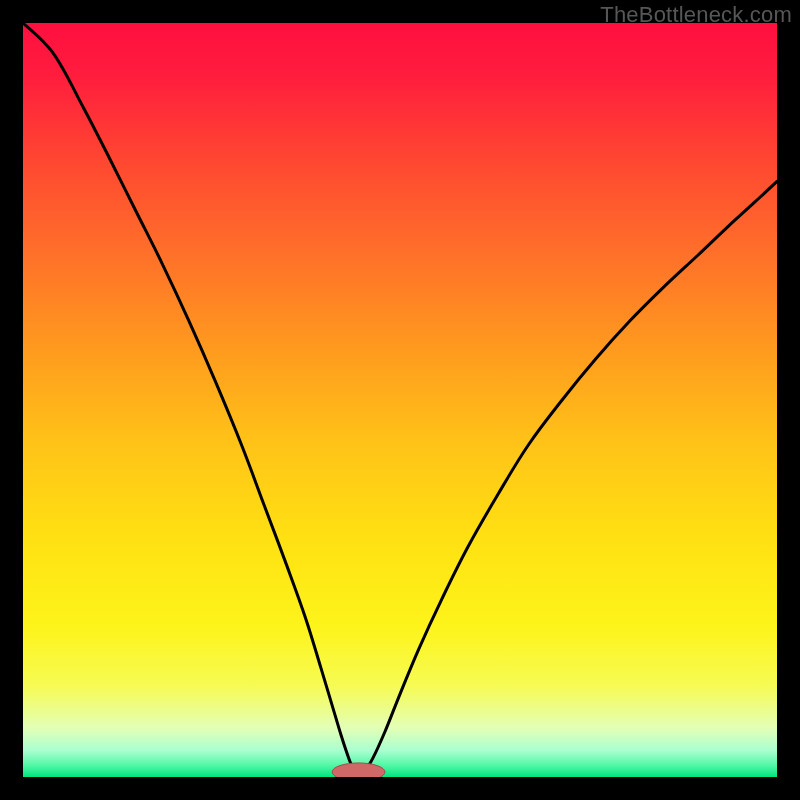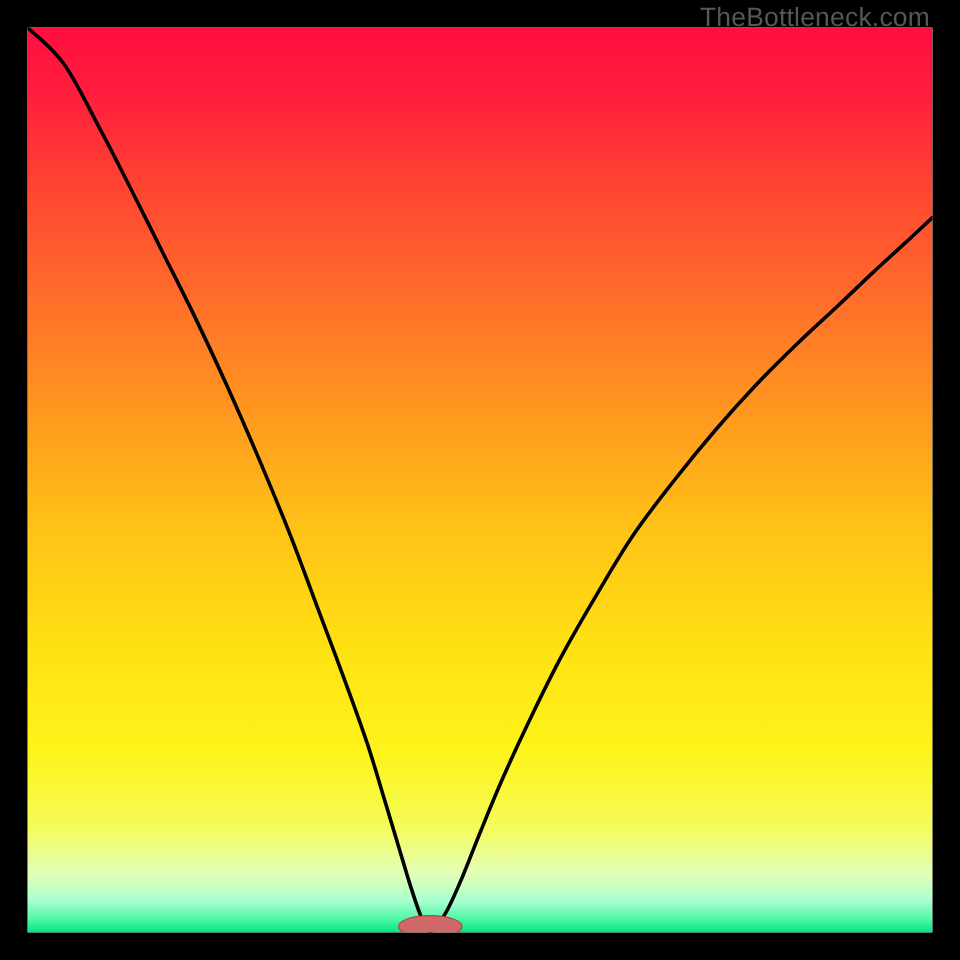--- a/index.html
+++ b/index.html
@@ -15,21 +15,21 @@
     position: absolute;
     left: 23px;
     top: 23px;
     width: 754px;
     height: 754px;
     background: #fff;
   }
   .watermark {
     position: absolute;
     top: 2px;
-    right: 25px;
+    right: 8px;
     color: #575757;
     font-size: 22px;
     font-weight: 400;
     letter-spacing: 0.2px;
     z-index: 5;
   }
   svg {
     display: block;
     width: 754px;
     height: 754px;

